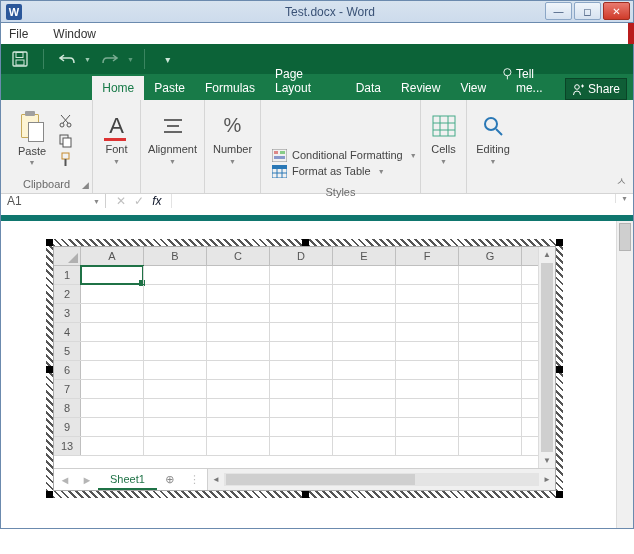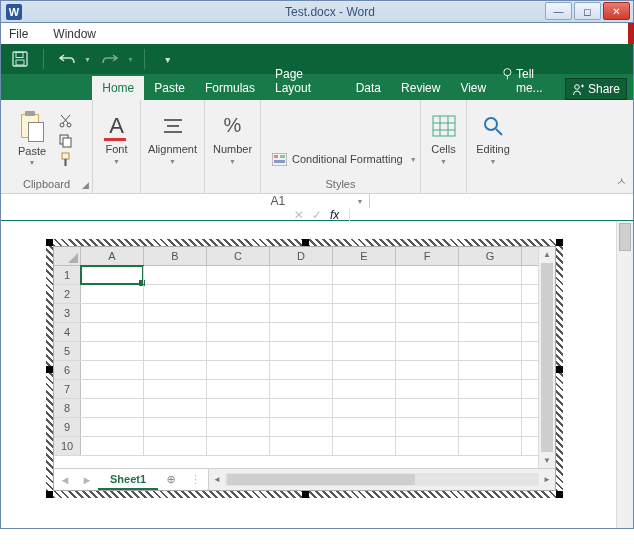--- a/index.html
+++ b/index.html
@@ -54,21 +54,21 @@
 .clip-controls{display:flex; gap:3px;}
 .clip-left{display:flex;flex-direction:column;align-items:center;gap:2px;padding:2px 3px;}
 .paste-ic{width:28px;height:32px;position:relative;}
 .paste-board{position:absolute;left:3px;top:3px;width:18px;height:24px;background:#fdf4d3;border:1px solid #c7a959;border-radius:1px;}
 .paste-clip{position:absolute;left:7px;top:0;width:10px;height:5px;background:#a0a0a0;border-radius:1px;}
 .paste-sheet{position:absolute;left:10px;top:11px;width:16px;height:20px;background:#fff;border:1px solid #888;}
 .clip-right{display:flex;flex-direction:column;gap:3px;padding:4px 4px 0;}
 .mini-ic{width:18px;height:16px;display:flex;align-items:center;justify-content:center;}
 
 
-.fx-row { height:27px; background:#fff; border-bottom:1px solid #0f766e; display:flex; align-items:center; font-size:12px;flex-direction:column;}
+.fx-row { height:27px; background:#fff; border-bottom:6px solid #0f766e; display:flex; align-items:flex-start; font-size:12px;}
 .namebox { width:105px; border-right:1px solid #d0d0d0; display:flex; align-items:center; padding:0 6px; color:#555; position:relative;}
 .namebox .dd{position:absolute;right:5px;font-size:7px;color:#888;}
 .fx-btns { display:flex; align-items:center; gap:8px; padding:0 10px; color:#bfbfbf; border-right:1px solid #e3e3e3;}
 .fx-btns .fx{ color:#0f172a; font-style:italic;}
 .fx-area{ flex:1; padding:0 6px; display:flex; align-items:center;}
 .fx-dd{width:18px;display:flex;align-items:center;justify-content:center;color:#888;font-size:8px;border-left:1px solid #e0e0e0;}
 
 
 .doc { height:307px; background:#fff; display:flex; position:relative;}
 .doc-scroll{width:17px;background:#f0f0f0;border-left:1px solid #dcdcdc;position:relative;}
@@ -98,21 +98,21 @@
 .rows{flex:1;}
 .row{height:19px;display:flex;border-bottom:1px solid #d9d9d9;}
 .rh{width:27px;background:#e6e6e6;border-right:1px solid #bfbfbf;text-align:center;line-height:18px;color:#555;}
 .cell{width:63px;border-right:1px solid #d9d9d9;position:relative;}
 .active-cell{position:absolute;border:2px solid #1f7246;pointer-events:none;}
 .active-cell .fh{position:absolute;right:-3px;bottom:-3px;width:6px;height:6px;background:#1f7246;}
 
 
 .sheet-bottom{height:22px;border-top:1px solid #cfcfcf;display:flex;align-items:stretch;background:#fff;font-size:11px;}
 .nav{width:22px;display:flex;align-items:center;justify-content:center;color:#b5b5b5;}
-.stab{padding:0 12px;display:flex;align-items:center;border-bottom:2px solid #1f7246;color:#1f7246;font-weight:700;text-align:center;}
+.stab{padding:0 12px;display:flex;align-items:center;border-bottom:2px solid #1f7246;color:#1f7246;font-weight:400;text-align:center;}
 .addtab{width:26px;display:flex;align-items:center;justify-content:center;color:#888;}
 .grips{width:24px;display:flex;align-items:center;justify-content:center;color:#bbb;letter-spacing:1px;}
 .hscroll{flex:1;display:flex;align-items:center;background:#f0f0f0;border-left:1px solid #d0d0d0;}
 .hscroll .arr{width:16px;text-align:center;color:#777;font-size:8px;}
 .hscroll .track{flex:1;height:13px;background:#e4e4e4;position:relative;}
 .hscroll .thumb{position:absolute;left:2px;top:1px;width:60%;bottom:1px;background:#cfcfcf;}
 
 svg{display:block;}
 </style>
 </head>
@@ -273,20 +273,33 @@
                 <svg width="15" height="13" viewBox="0 0 15 13">
                   <rect x="0" y="0" width="15" height="13" fill="none" stroke="#888"></rect>
                   <rect x="2" y="2" width="4" height="3" fill="#d88"></rect>
                   <rect x="8" y="2" width="5" height="3" fill="#8c8"></rect>
                   <rect x="2" y="7" width="11" height="3" fill="#89c"></rect>
                 </svg>
               </span>
               <span>Conditional Formatting</span>
               <span class="dd" style="font-size:7px;color:#888;margin-left:2px;">▼</span>
             </div>
+        <div>
+              <span class="sty-ic">
+                <svg width="15" height="13" viewBox="0 0 15 13">
+                  <rect x="0" y="0" width="15" height="13" fill="none" stroke="#2a78b6"></rect>
+                  <rect x="0" y="0" width="15" height="4" fill="#2a78b6"></rect>
+                  <line x1="5" y1="0" x2="5" y2="13" stroke="#2a78b6"></line>
+                  <line x1="10" y1="0" x2="10" y2="13" stroke="#2a78b6"></line>
+                  <line x1="0" y1="8" x2="15" y2="8" stroke="#2a78b6"></line>
+                </svg>
+              </span>
+              <span>Format as Table</span>
+              <span class="dd" style="font-size:7px;color:#888;margin-left:2px;">▼</span>
+            </div>
       </div>
     </div>
     <div class="glabel"><span>Styles</span></div>
   </div>
 
   <div class="group" style="width:46px">
     <div class="controls">
           <div class="bigbtn">
       <div class="ico">
               <svg width="24" height="22" viewBox="0 0 24 22">
@@ -447,21 +460,21 @@
                       <div class="rh">9</div>
                       <div class="cell"></div>
                       <div class="cell"></div>
                       <div class="cell"></div>
                       <div class="cell"></div>
                       <div class="cell"></div>
                       <div class="cell"></div>
                       <div class="cell"></div>
                     </div>
                 <div class="row">
-                      <div class="rh">10</div>
+                      <div class="rh">13</div>
                       <div class="cell"></div>
                       <div class="cell"></div>
                       <div class="cell"></div>
                       <div class="cell"></div>
                       <div class="cell"></div>
                       <div class="cell"></div>
                       <div class="cell"></div>
                     </div>
               </div>
             </div>

